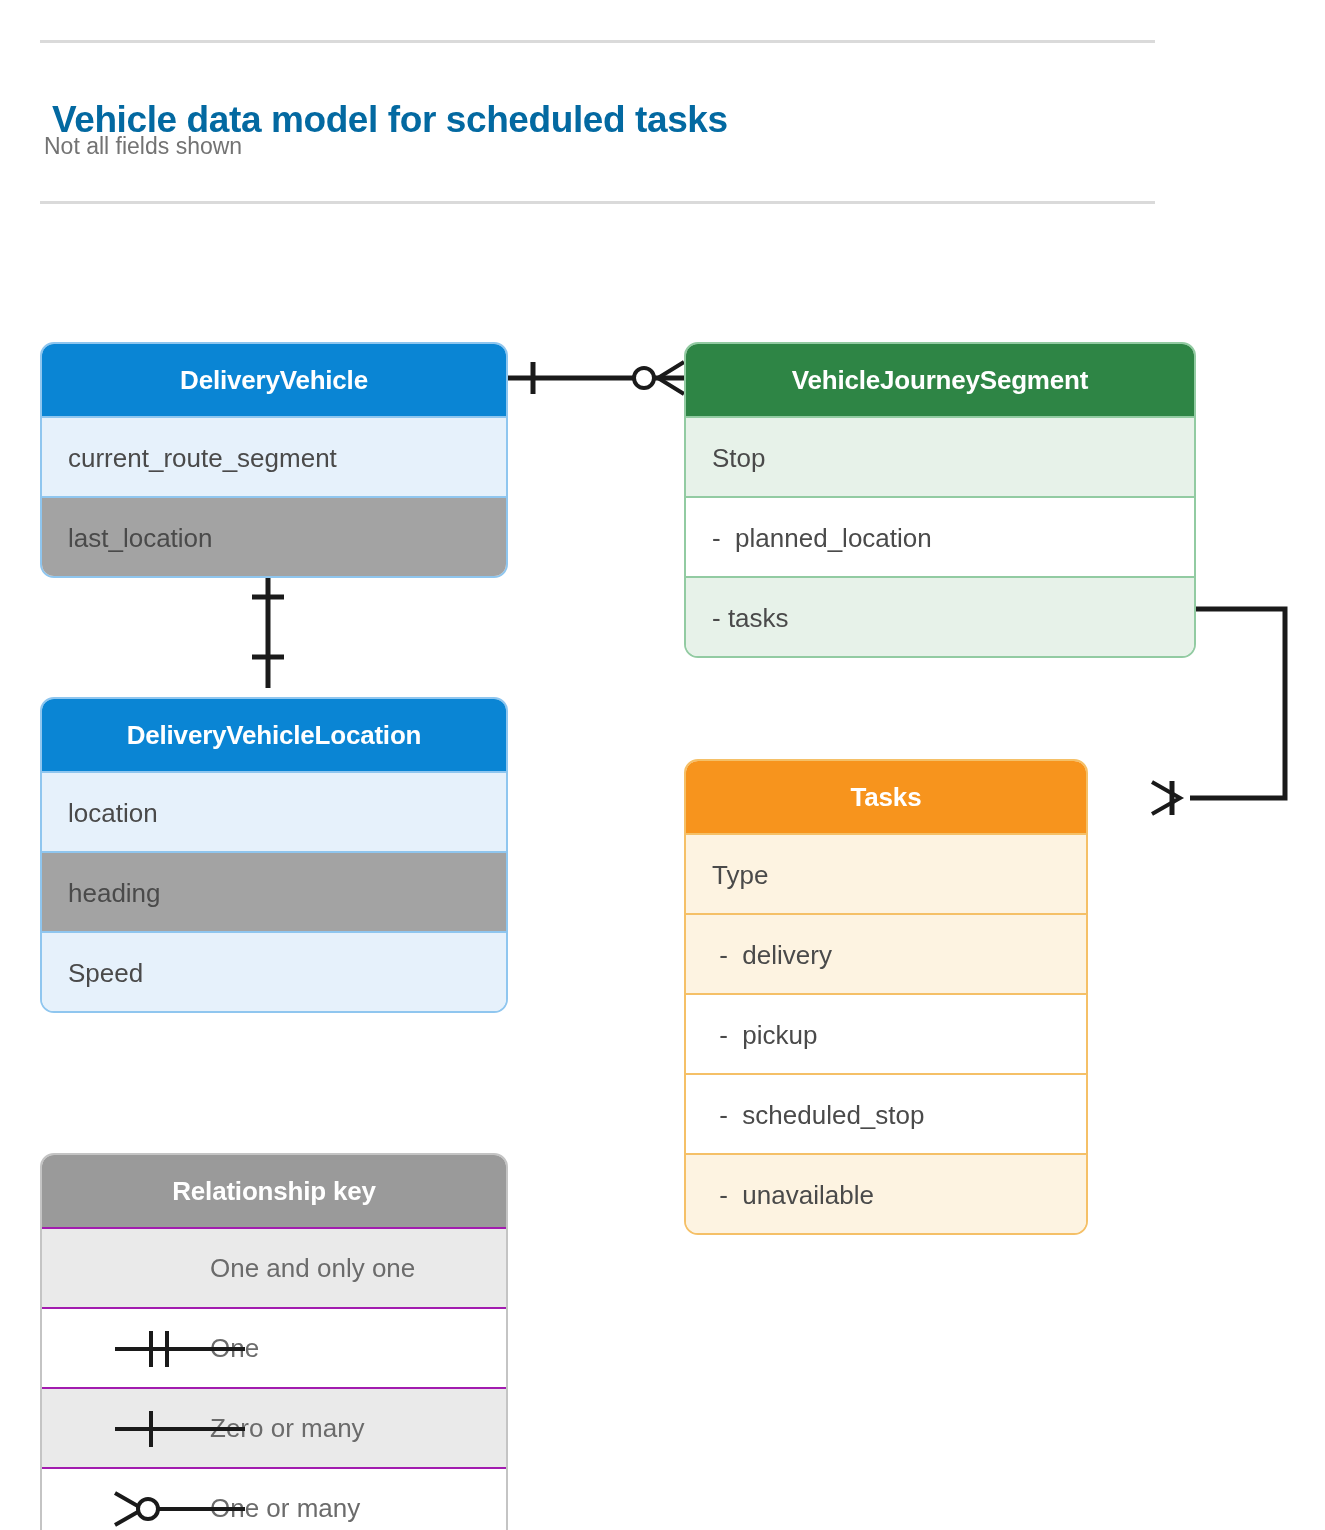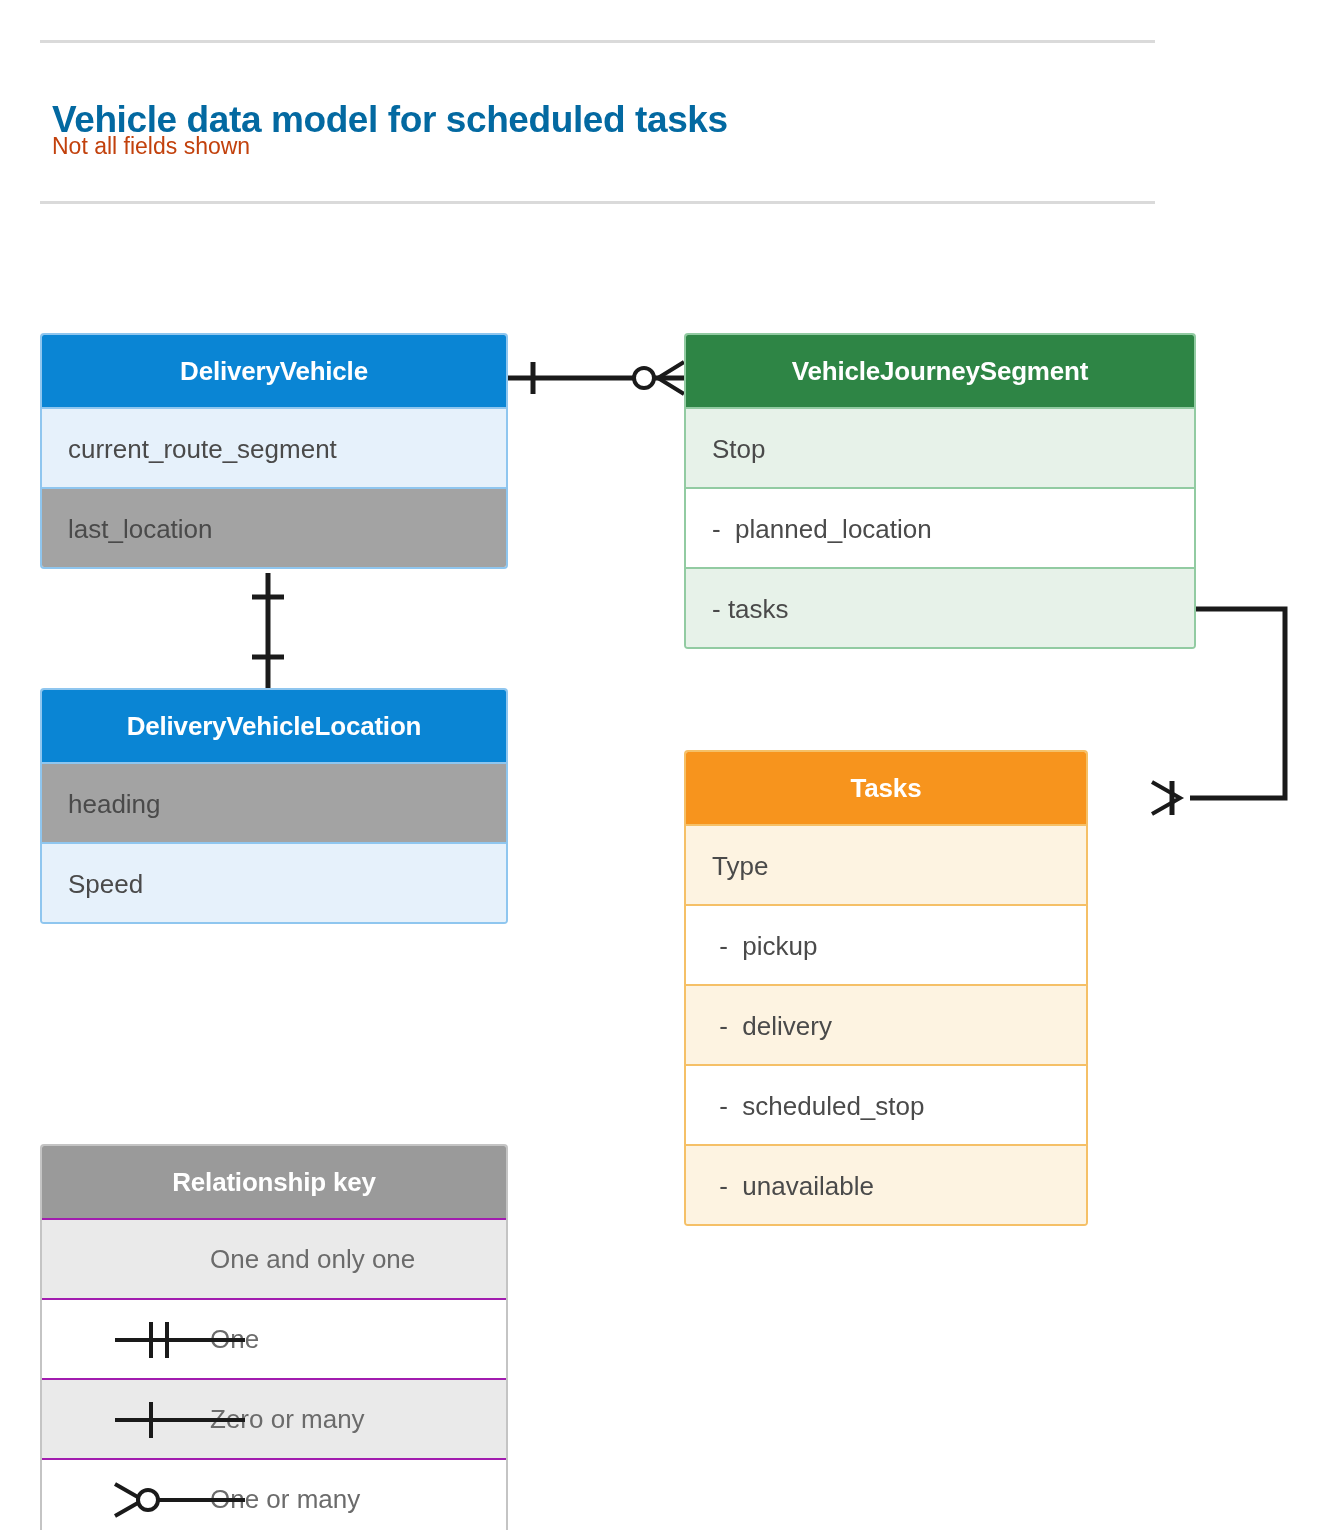--- a/index.html
+++ b/index.html
@@ -31,33 +31,34 @@
     left: 52px;
     top: 74px;
     font-size: 37px;
     font-weight: bold;
     color: #0369a1;
     letter-spacing: -0.4px;
     white-space: nowrap;
   }
   #page-subtitle {
     position: absolute;
-    left: 52px;
+    left: 44px;
     top: 133px;
     font-size: 23px;
-    color: #c2410c;
+    color: #737373;
     white-space: nowrap;
   }
 
   
   .entity {
     position: absolute;
-    border-radius: 4px;
+    border-radius: 14px;
     overflow: hidden;
     box-sizing: border-box;
+    margin-top: 9px;
   }
   .entity .ent-header {
     height: 72px;
     line-height: 72px;
     text-align: center;
     color: #ffffff;
     font-size: 26px;
     font-weight: bold;
     letter-spacing: -0.2px;
   }
@@ -159,36 +160,37 @@
 </svg>
 
 <div class="entity blue" id="entity-delivery-vehicle">
   <div class="ent-header">DeliveryVehicle</div>
   <div class="ent-row alt">current_route_segment</div>
   <div class="ent-row">last_location</div>
 </div>
 
 <div class="entity blue" id="entity-delivery-vehicle-location">
   <div class="ent-header">DeliveryVehicleLocation</div>
+  <div class="ent-row alt">location</div>
   <div class="ent-row">heading</div>
   <div class="ent-row alt">Speed</div>
 </div>
 
 <div class="entity green" id="entity-vehicle-journey-segment">
   <div class="ent-header">VehicleJourneySegment</div>
   <div class="ent-row alt">Stop</div>
   <div class="ent-row">-  planned_location</div>
   <div class="ent-row alt">- tasks</div>
 </div>
 
 <div class="entity orange" id="entity-tasks">
   <div class="ent-header">Tasks</div>
   <div class="ent-row alt">Type</div>
+  <div class="ent-row alt"> -  delivery</div>
   <div class="ent-row"> -  pickup</div>
-  <div class="ent-row alt"> -  delivery</div>
   <div class="ent-row"> -  scheduled_stop</div>
   <div class="ent-row alt"> -  unavailable</div>
 </div>
 
 <div class="entity gray" id="relationship-key">
   <div class="ent-header">Relationship key</div>
 
   <div class="ent-row alt">
     <div class="legend-symbol">
       <svg width="160" height="80" viewBox="0 0 160 80">

